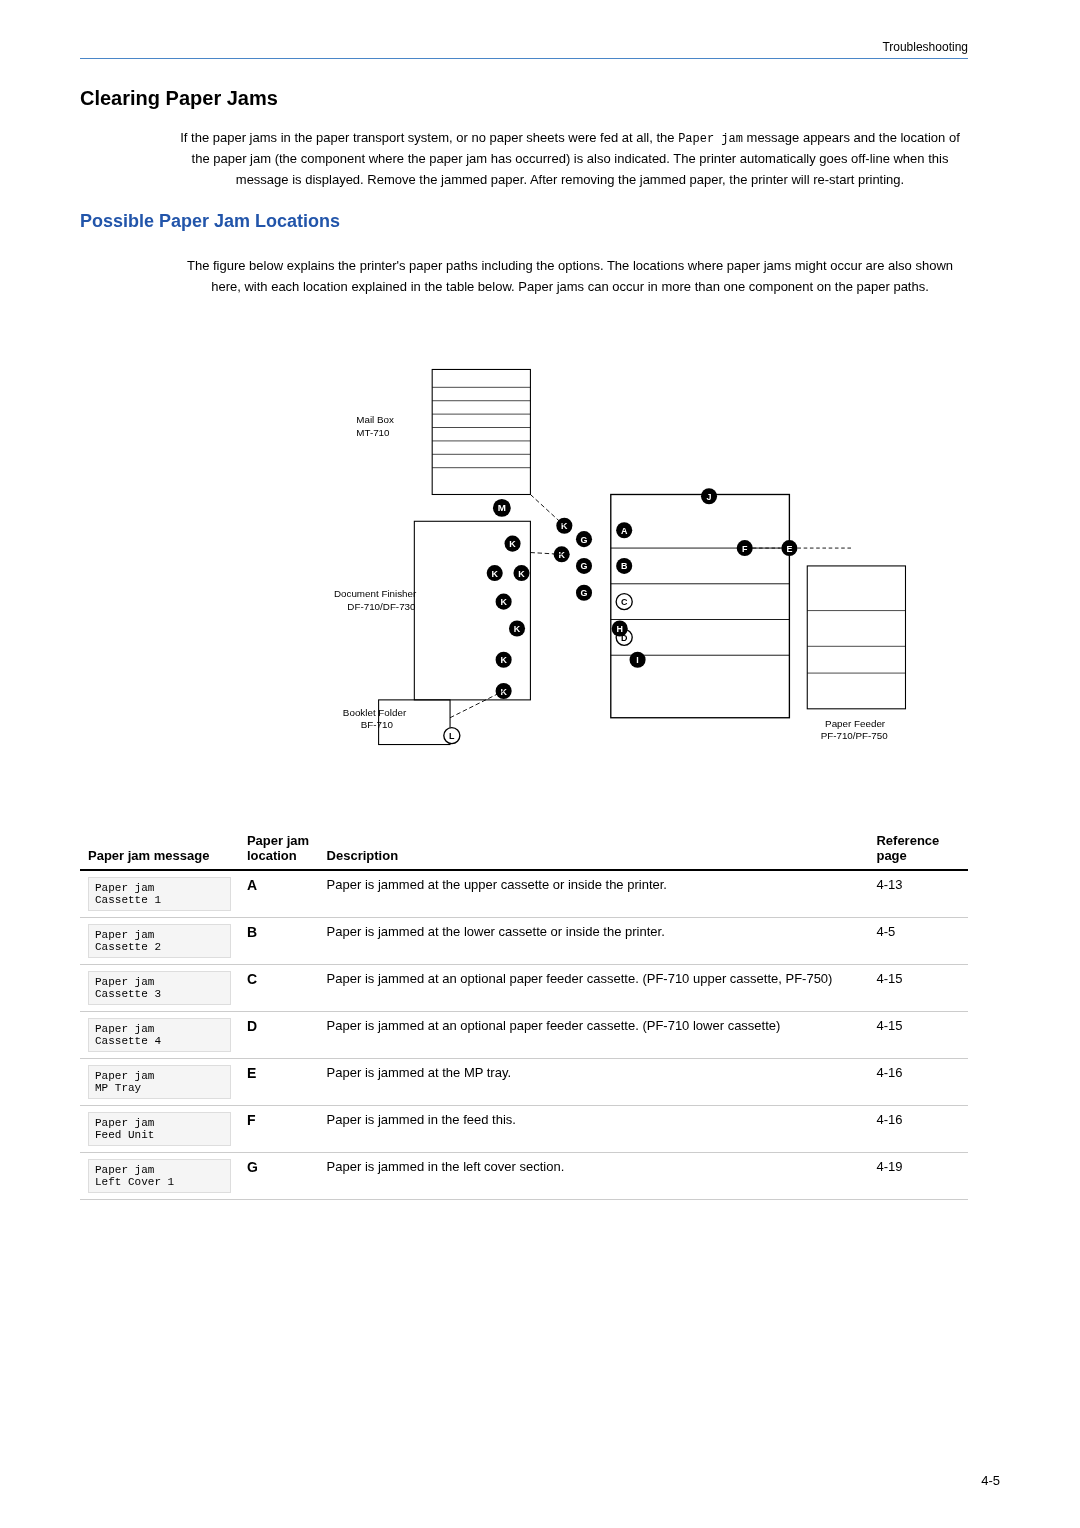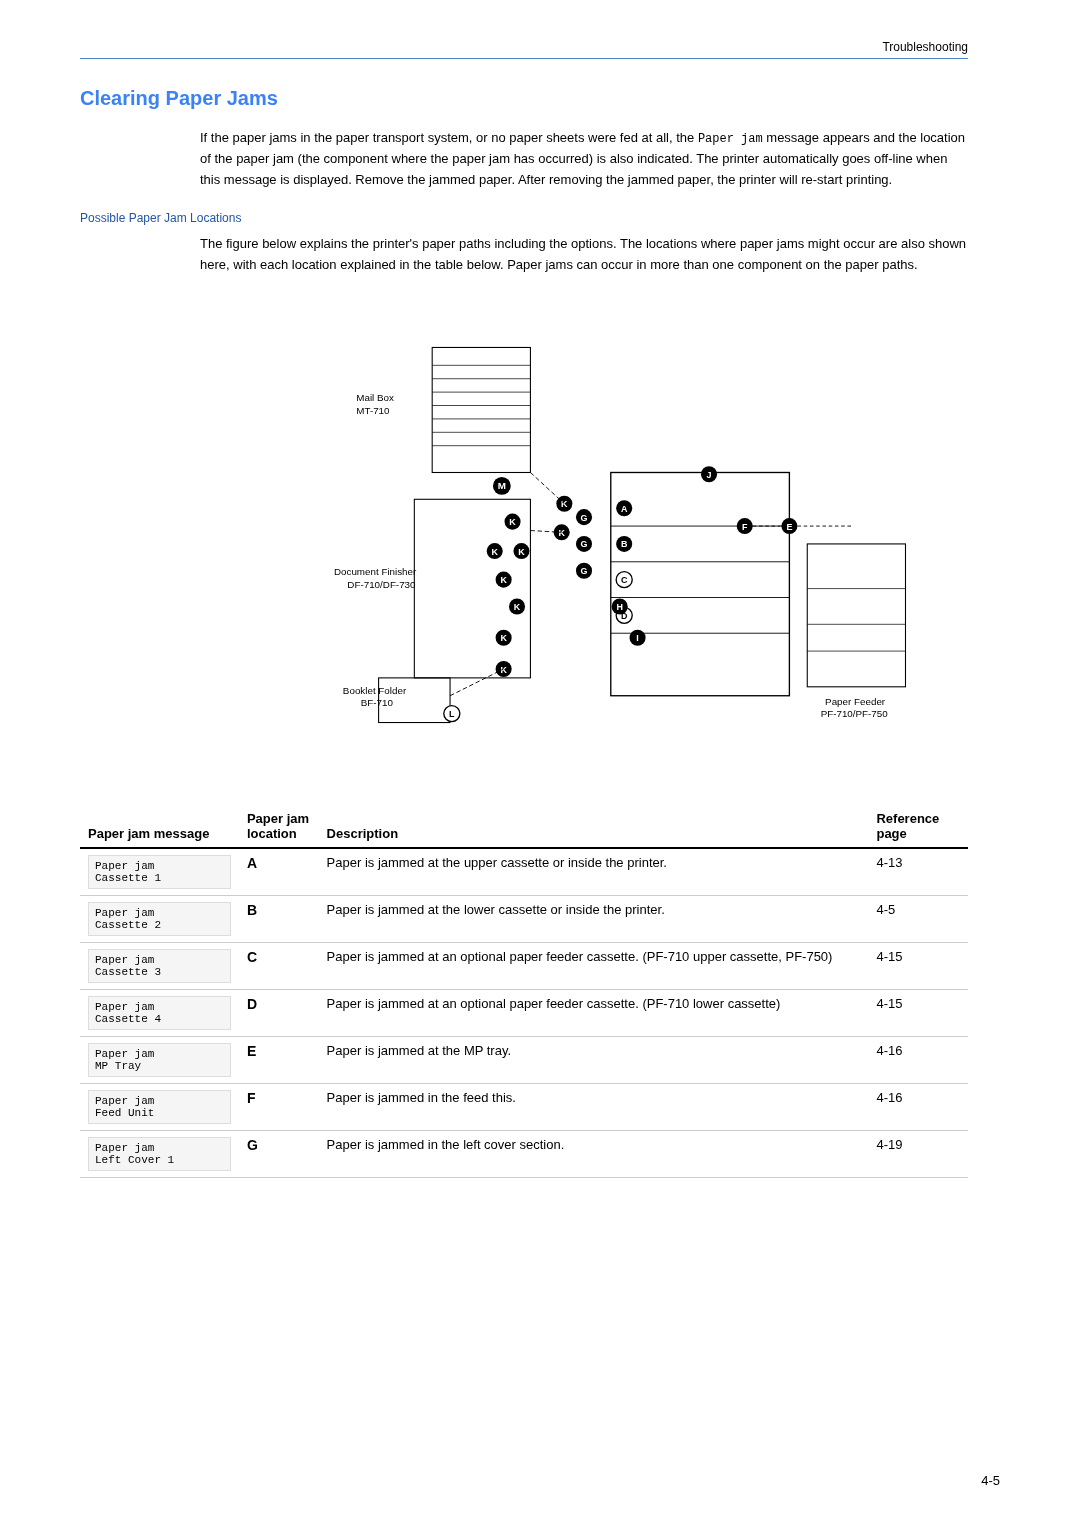--- a/index.html
+++ b/index.html
@@ -25,38 +25,39 @@
       padding-bottom: 4px;
       margin-bottom: 28px;
     }
     .header-text {
       font-size: 12px;
       color: #000;
     }
     .section-title {
       font-size: 20px;
       font-weight: bold;
-      color: #3b82f6;
+      color: #000000;
       margin-bottom: 18px;
     }
     .body-text {
-      margin-left: 120px;
+      margin-left: 92px;
       margin-bottom: 20px;
       line-height: 1.6;
       font-size: 13px;
+      text-align: center;
     }
     .monospace {
       font-family: 'Courier New', Courier, monospace;
       font-size: 12px;
     }
     .subsection-title {
-      font-size: 12px;
-      font-weight: normal;
+      font-size: 18px;
+      font-weight: bold;
       color: #2255aa;
-      margin-bottom: 9px;
+      margin-bottom: 24px;
     }
     .diagram-area {
       margin-left: 120px;
       margin-bottom: 30px;
       position: relative;
       height: 480px;
     }
     
     .diagram-svg {
       width: 100%;

